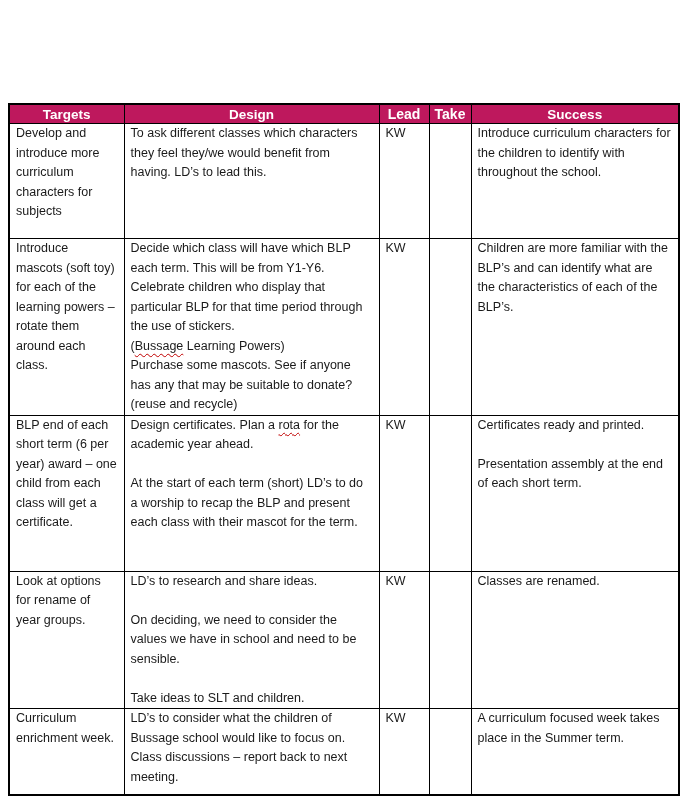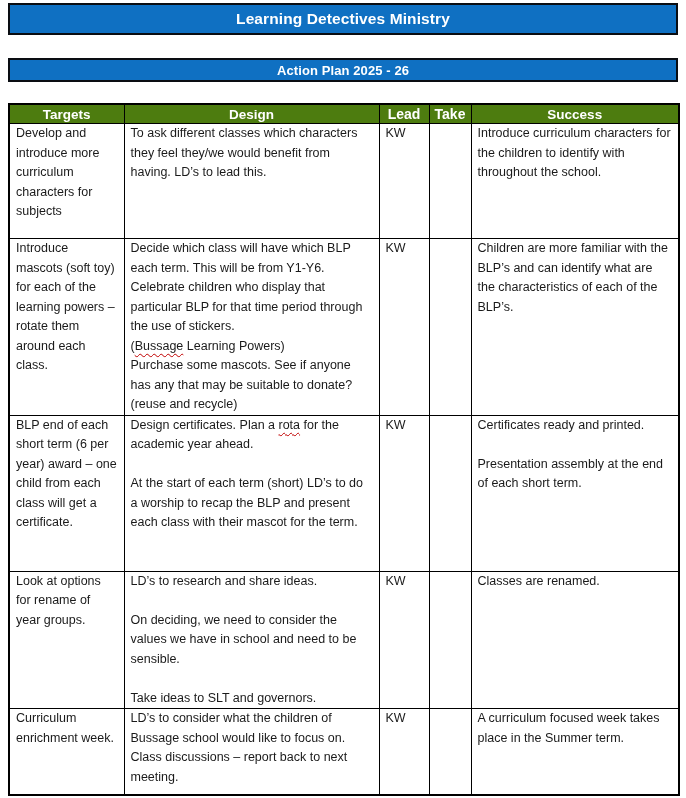--- a/index.html
+++ b/index.html
@@ -58,21 +58,21 @@
   table.action-plan col.c-lead    { width: 50px; }
   table.action-plan col.c-time    { width: 42px; }
   table.action-plan col.c-success { width: 208px; }
   table.action-plan th, table.action-plan td {
     border: 1px solid #000000;
     vertical-align: top;
     padding: 0 6px;
     overflow: hidden;
   }
   table.action-plan th {
-    background: #4d7c0f;
+    background: #be185d;
     color: #ffffff;
     font-weight: bold;
     text-align: center;
     font-size: 13.5px;
     height: 15px;
     padding: 1px 2px;
     vertical-align: middle;
   }
   table.action-plan th.small-hdr {
     font-size: 14px;
@@ -93,27 +93,21 @@
     text-decoration: underline wavy #C00000 1px;
     text-decoration-skip-ink: none;
     text-underline-offset: 3px;
   }
 </style>
 </head>
 <body>
 
 <div class="page">
 
-  <div class="banner banner-title">
-    <span>Learning Detectives Ministry</span>
-  </div>
 
-  <div class="banner banner-subtitle">
-    <span>Action Plan 2025 - 26</span>
-  </div>
 
   <table class="action-plan">
     <colgroup>
       <col class="c-targets">
         <col class="c-tasks">
         <col class="c-lead">
         <col class="c-time">
         <col class="c-success">
     </colgroup>
     <thead>
@@ -152,21 +146,21 @@
         <td class="cell success-cell">Certificates ready and printed.
 
 Presentation assembly at the end of each short term.</td>
       </tr>
       <tr class="r4">
         <td class="cell target-cell">Look at options for rename of year groups.</td>
         <td class="cell tasks-cell"><span>LD’s to research and share ideas.
 
 On deciding, we need to consider the values we have in school and need to be sensible.
 
-Take ideas to SLT and governors.</span><span class="sq"></span><span></span></td>
+Take ideas to SLT and children.</span><span class="sq"></span><span></span></td>
         <td class="cell lead-cell">KW</td>
         <td class="cell time-cell"></td>
         <td class="cell success-cell">Classes are renamed.</td>
       </tr>
       <tr class="r5">
         <td class="cell target-cell">Curriculum enrichment week.</td>
         <td class="cell tasks-cell"><span>LD’s to consider what the children of Bussage school would like to focus on. Class discussions – report back to next meeting.</span><span class="sq"></span><span></span></td>
         <td class="cell lead-cell">KW</td>
         <td class="cell time-cell"></td>
         <td class="cell success-cell">A curriculum focused week takes place in the Summer term.</td>

